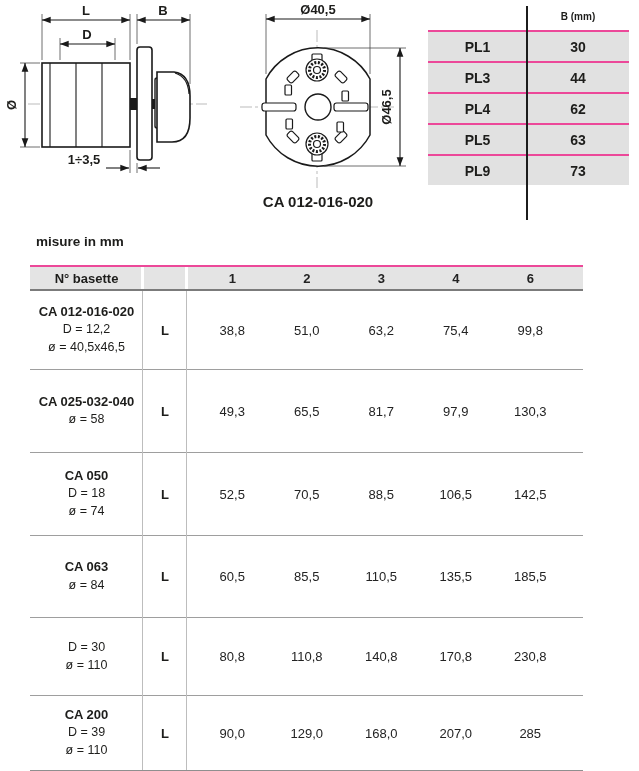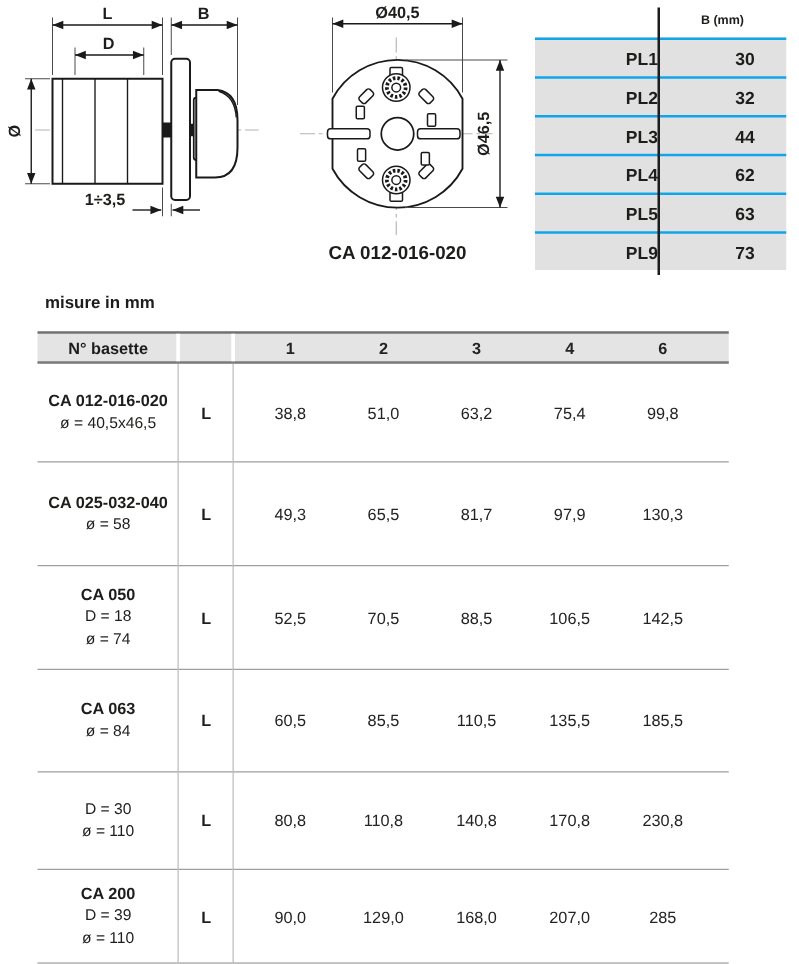--- a/index.html
+++ b/index.html
@@ -10,34 +10,34 @@
   svg text{font-family:"Liberation Sans",sans-serif;fill:#1d1d1b;}
   .dimlbl{font-size:13px;font-weight:600;}
   .caption{font-size:15px;font-weight:bold;}
 
   
   .bt{position:absolute;left:428px;top:2px;width:201px;}
   .bt-divider{position:absolute;left:98px;top:4px;height:214px;width:2px;background:#1c1c1c;}
   .bt-header{height:28px;display:grid;grid-template-columns:99px 1fr;align-items:center;}
   .bt-header .cell{text-align:center;font-weight:bold;font-size:10px;}
   .bt-row{
-    height:29px;background:#e1e1e1;border-top:2px solid #0ea5e9;
+    height:29px;background:#e1e1e1;border-top:2px solid #ec4899;
     display:grid;grid-template-columns:99px 1fr;align-items:center;
-    font-weight:bold;font-size:14px;text-align:center;padding-left:36px;
+    font-weight:bold;font-size:14px;text-align:center;
   }
   .bt-row:last-child{border-bottom:2px solid #1c1c1c;}
 
   
   .units{position:absolute;left:36px;top:234px;font-size:13.5px;font-weight:bold;}
 
   
   .mt{position:absolute;left:30px;top:265px;width:553px;font-size:13px;}
   .mt-header{
     position:relative;height:22px;background:#e4e4e4;
-    border-top:2px solid #737373;border-bottom:2px solid #7b7b7b;
+    border-top:2px solid #ec4899;border-bottom:2px solid #7b7b7b;
     display:grid;grid-template-columns:113px 44px repeat(5,74.5px) 1fr;align-items:center;
     font-weight:bold;
   }
   .mt-header .hc{text-align:center;}
   .hgap{position:absolute;top:0;bottom:0;width:3px;background:#fff;}
   .hgap.g1{left:111px;}
   .hgap.g2{left:155px;}
   .mt-body{position:relative;border-bottom:2px solid #8f8f8f;}
   .vline{position:absolute;top:0;bottom:0;width:1px;background:#bdbdbd;}
   .vline.v1{left:112px;}
@@ -183,24 +183,20 @@
   <div class="bt">
     <div class="bt-header">
       <div class="cell"></div>
       <div class="cell">B (mm)</div>
     </div>
     <div class="bt-row">
       <div>PL1</div>
       <div>30</div>
     </div>
     <div class="bt-row">
-      <div>PL2</div>
-      <div>32</div>
-    </div>
-    <div class="bt-row">
       <div>PL3</div>
       <div>44</div>
     </div>
     <div class="bt-row">
       <div>PL4</div>
       <div>62</div>
     </div>
     <div class="bt-row">
       <div>PL5</div>
       <div>63</div>
@@ -228,20 +224,21 @@
       <div class="hgap g2"></div>
     </div>
 
     <div class="mt-body">
       <div class="vline v1"></div>
       <div class="vline v2"></div>
 
       <div class="mt-row r1">
         <div class="name-cell">
           <div class="nm">CA 012-016-020</div>
+          <div>D = 12,2</div>
           <div>ø = 40,5x46,5</div>
         </div>
         <div class="l-cell">L</div>
         <div class="val">38,8</div>
         <div class="val">51,0</div>
         <div class="val">63,2</div>
         <div class="val">75,4</div>
         <div class="val">99,8</div>
         <div></div>
       </div>

